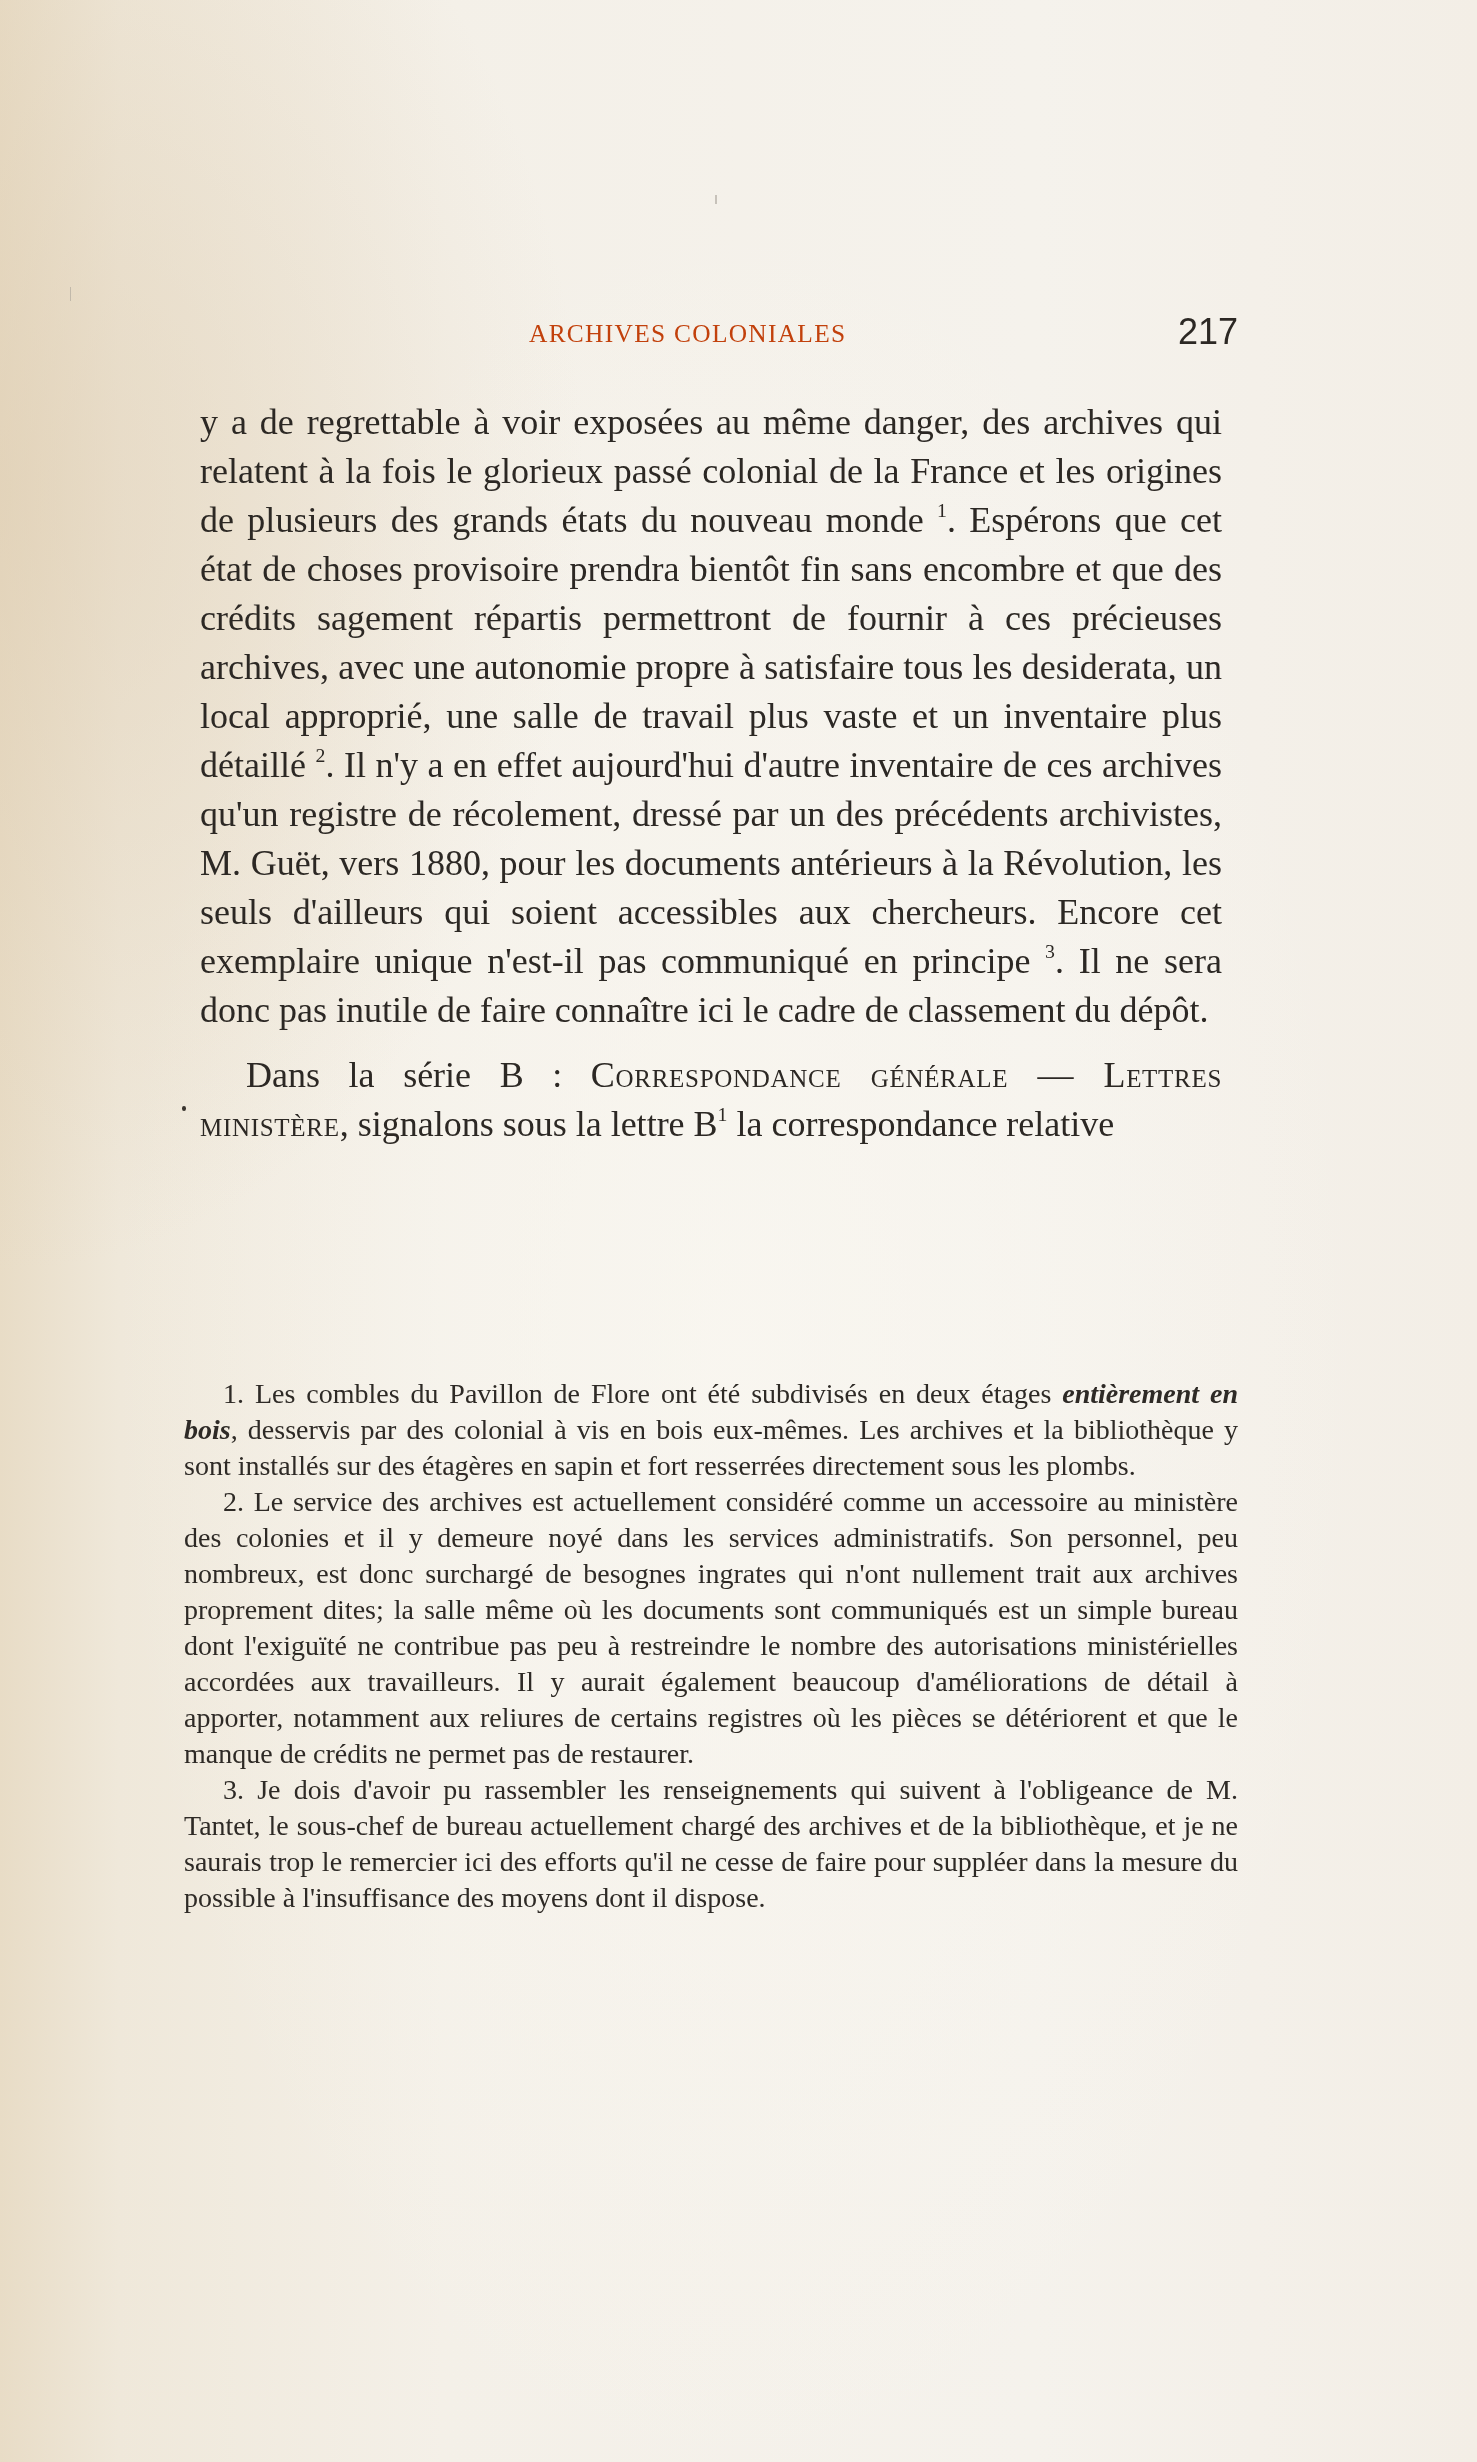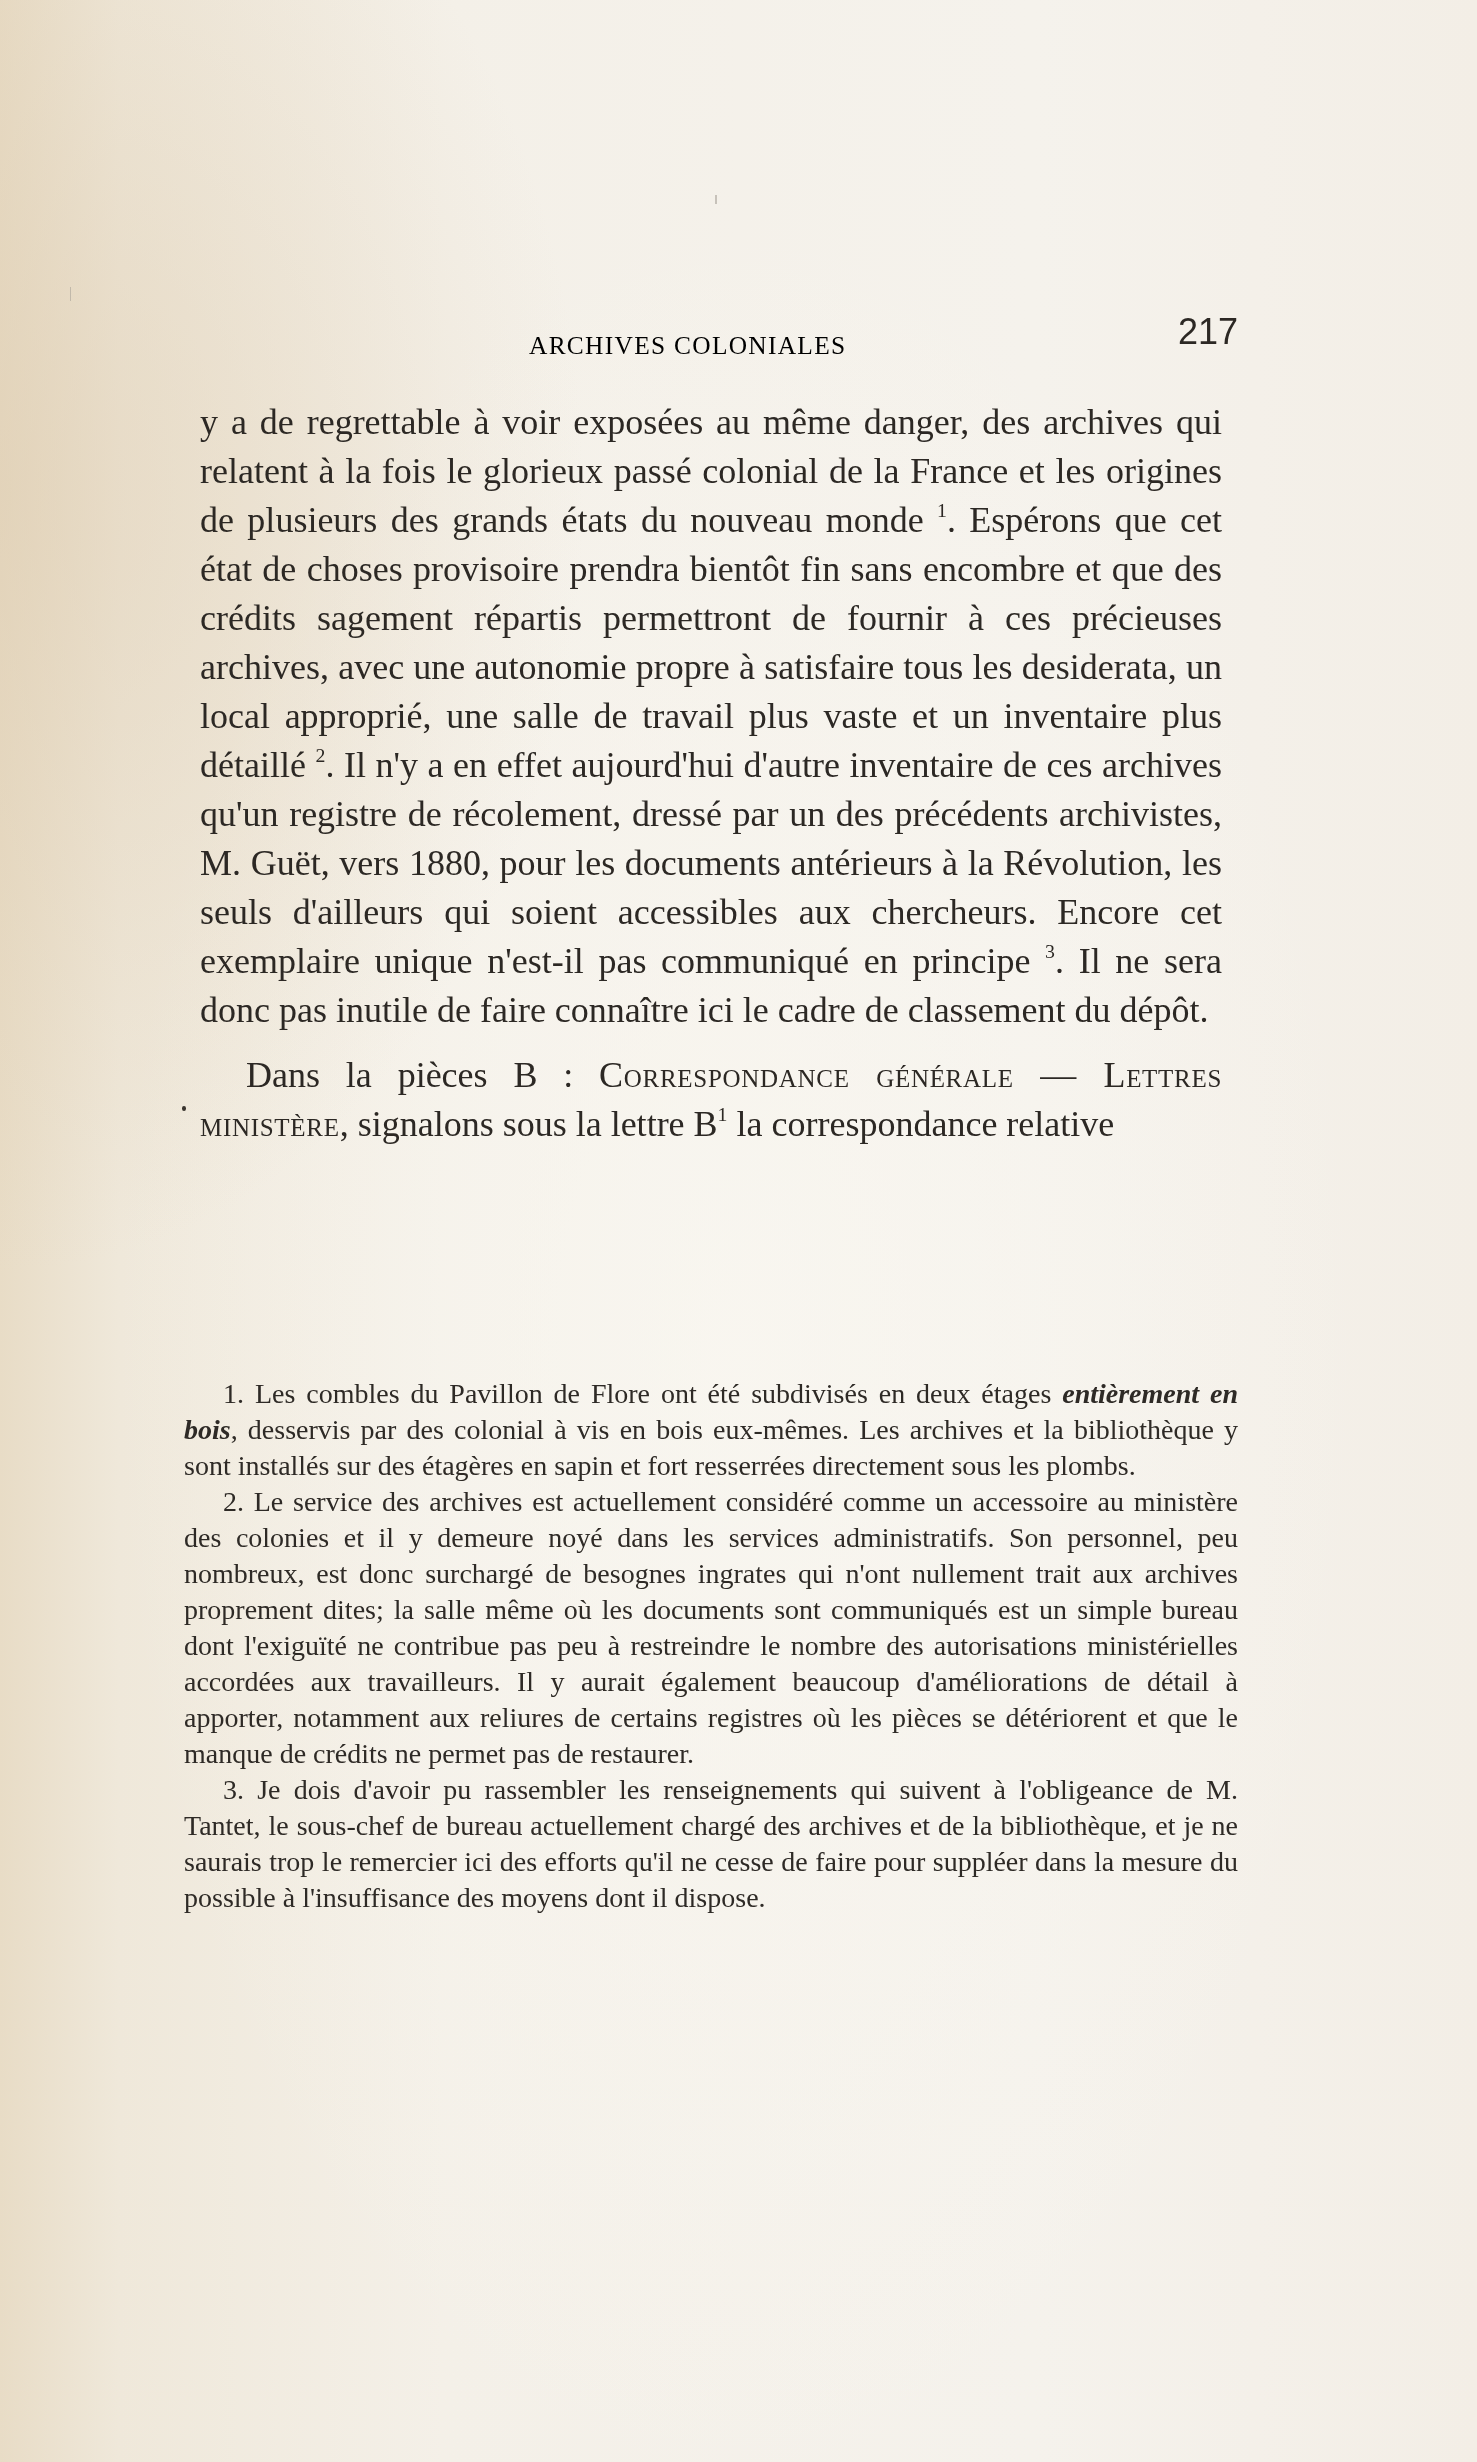--- a/index.html
+++ b/index.html
@@ -21,25 +21,25 @@
   .running-head {
     position: absolute;
     top: 314px;
     left: 184px;
     width: 1054px;
     height: 39px;
   }
   .running-title {
     position: absolute;
     left: 345px;
-    top: 17px;
+    top: 5px;
     font-family: "Liberation Serif", "DejaVu Serif", serif;
     font-size: 25.4px;
     letter-spacing: 1.3px;
-    color: #000000;
+    color: #c2410c;
   }
   .page-number {
     position: absolute;
     right: 0;
     top: -2.6px;
     font-family: Liberation Sans, sans-serif;
     font-size: 36px;
     color: #2c2824;
   }
 
@@ -95,21 +95,21 @@
 
   <div class="running-head">
     <span class="running-title">ARCHIVES COLONIALES</span>
     <span class="page-number">217</span>
   </div>
 
   <div class="body-text">
     <p><span>y a de regrettable à voir exposées au même danger, des archives qui relatent à la fois le glorieux passé colonial de la France et les origines de plusieurs des grands états du nouveau monde </span><sup>1</sup><span>. Espérons que cet état de choses provisoire prendra bientôt fin sans encombre et que des crédits sagement répartis permettront de fournir à ces précieuses archives, avec une autonomie propre à satisfaire tous les desiderata, un local approprié, une salle de travail plus vaste et un inventaire plus détaillé </span><sup>2</sup><span>. Il n'y a en effet aujourd'hui d'autre inventaire de ces archives qu'un registre de récolement, dressé par un des précédents archivistes, M. Guët, vers 1880, pour les documents antérieurs à la Révolution, les seuls d'ailleurs qui soient accessibles aux chercheurs. Encore cet exemplaire unique n'est-il pas communiqué en principe </span><sup>3</sup><span>. Il ne sera donc pas inutile de faire connaître ici le cadre de classement du dépôt.</span></p>
 
 
-    <p class="indent gap-before"><span>Dans la pièces B : </span><span class="sc">Correspondance générale — Lettres ministère</span><span>, signalons sous la lettre B</span><sup>1</sup><span> la correspondance relative</span></p>
+    <p class="indent gap-before"><span>Dans la série B : </span><span class="sc">Correspondance générale — Lettres ministère</span><span>, signalons sous la lettre B</span><sup>1</sup><span> la correspondance relative</span></p>
   </div>
 
   <div class="stray-mark"></div>
 
   <div class="footnotes">
     <p><span>1.</span><span> Les combles du Pavillon de Flore ont été subdivisés en deux étages </span><em>entièrement en bois</em><span>, desservis par des colonial à vis en bois eux-mêmes. Les archives et la bibliothèque y sont installés sur des étagères en sapin et fort resserrées directement sous les plombs.</span></p>
     <p><span>2.</span><span> Le service des archives est actuellement considéré comme un accessoire au ministère des colonies et il y demeure noyé dans les services administratifs. Son personnel, peu nombreux, est donc surchargé de besognes ingrates qui n'ont nullement trait aux archives proprement dites; la salle même où les documents sont communiqués est un simple bureau dont l'exiguïté ne contribue pas peu à restreindre le nombre des autorisations ministérielles accordées aux travailleurs. Il y aurait également beaucoup d'améliorations de détail à apporter, notamment aux reliures de certains registres où les pièces se détériorent et que le manque de crédits ne permet pas de restaurer.</span></p>
     <p><span>3.</span><span> Je dois d'avoir pu rassembler les renseignements qui suivent à l'obligeance de M. Tantet, le sous-chef de bureau actuellement chargé des archives et de la bibliothèque, et je ne saurais trop le remercier ici des efforts qu'il ne cesse de faire pour suppléer dans la mesure du possible à l'insuffisance des moyens dont il dispose.</span></p>
   </div>
 

